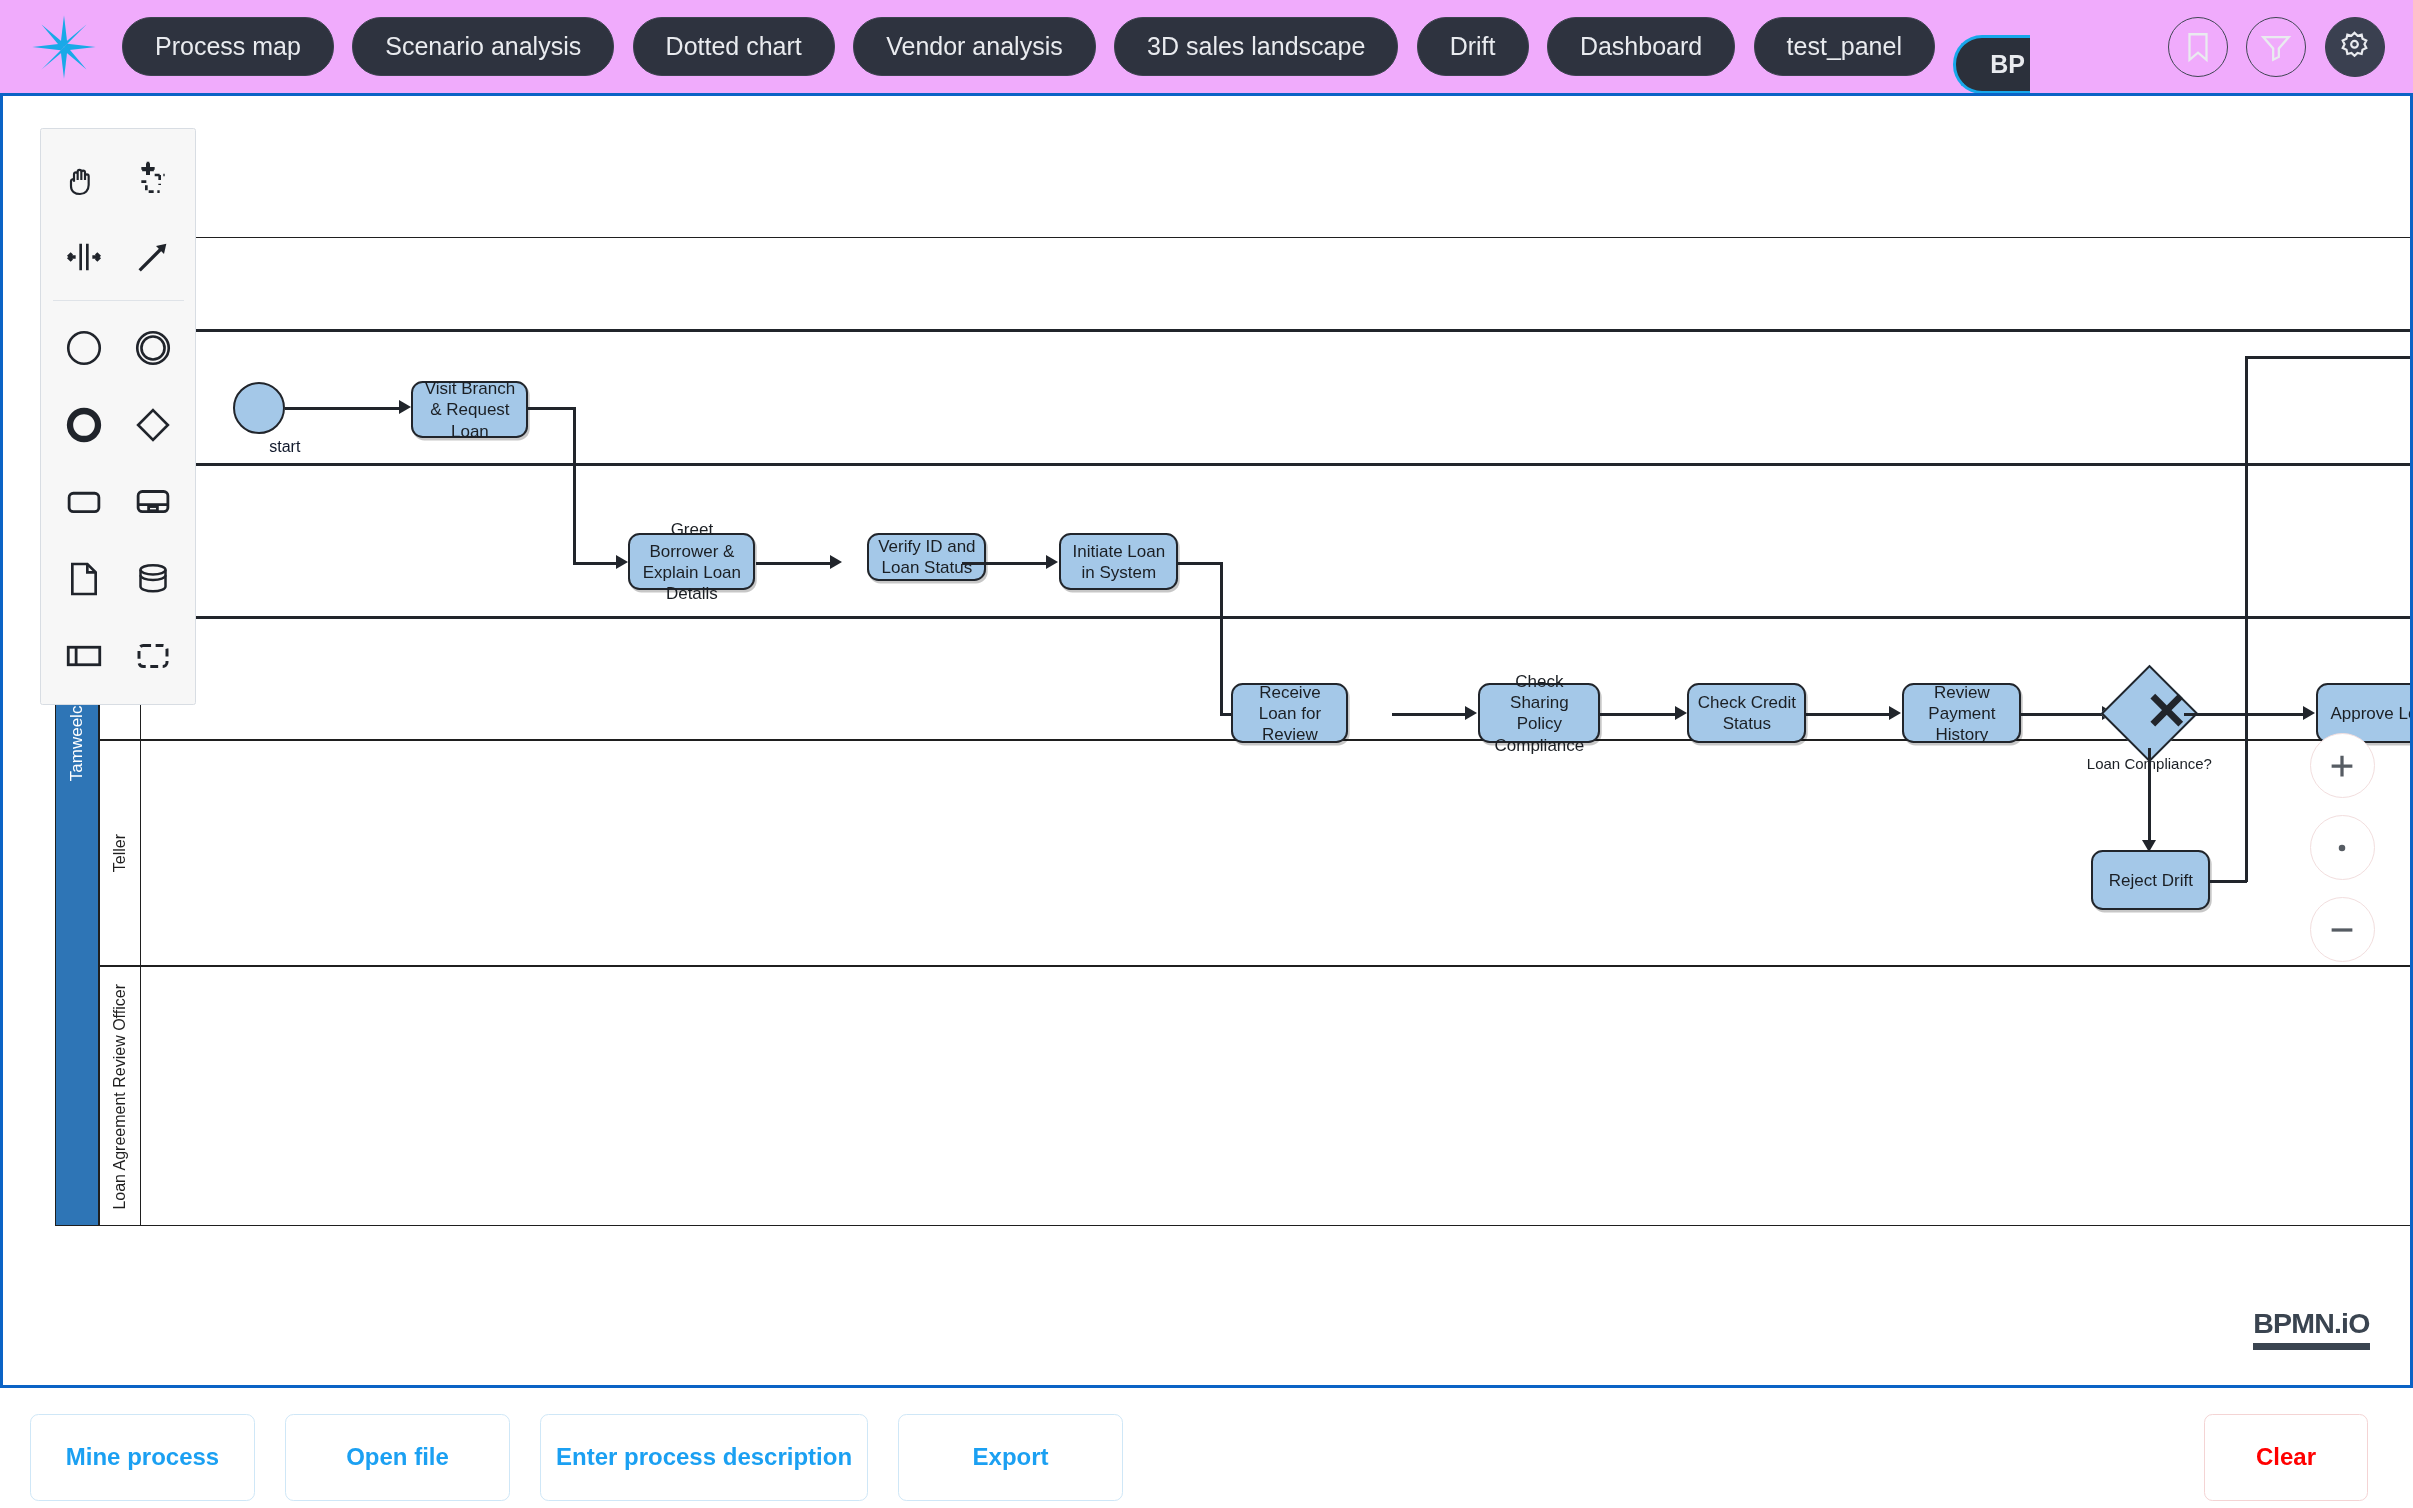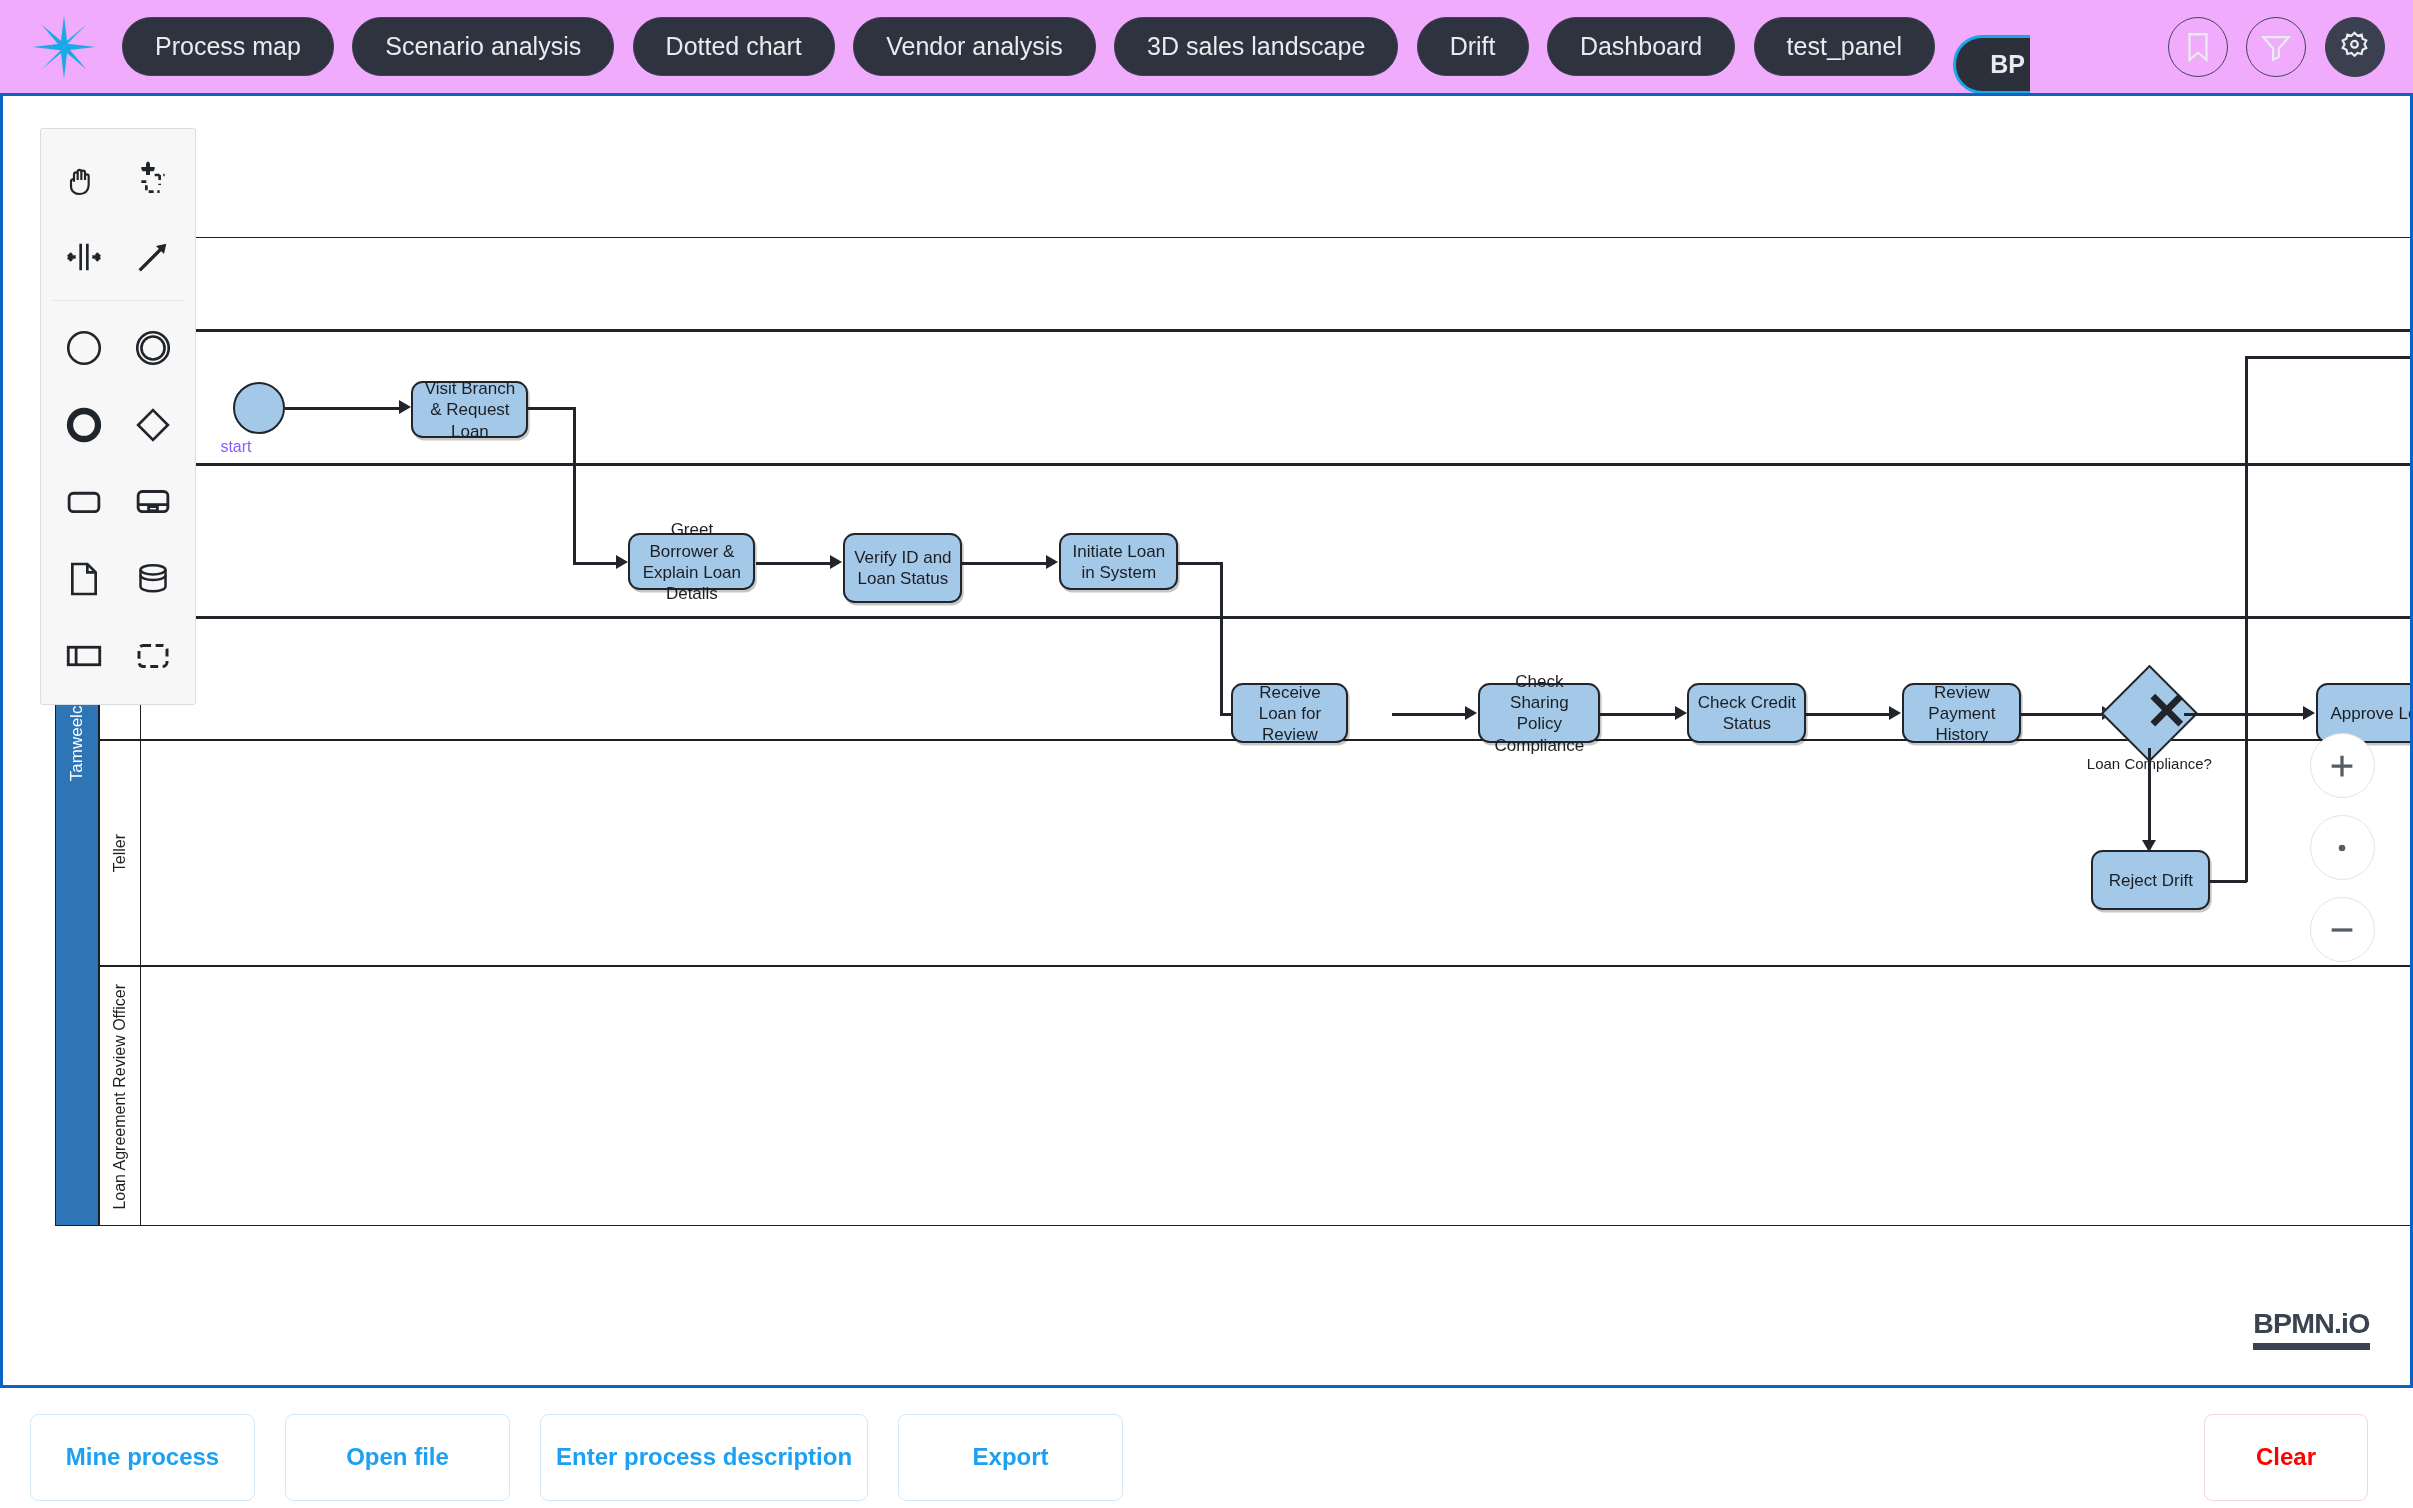--- a/index.html
+++ b/index.html
@@ -136,22 +136,22 @@
   }
   .evstart {
     position: absolute;
     width: 52px; height: 52px;
     border-radius: 50%;
     background: #a4c8e8;
     border: 2.5px solid #21252b;
   }
   .evlabel {
     position: absolute;
-    font-size: 16px; color: #8b5cf6;
-    text-align: left;
+    font-size: 16px; color: #0f172a;
+    text-align: right;
   }
   .gateway {
     position: absolute;
     width: 69px; height: 69px;
     background: #a4c8e8;
     border: 2.5px solid #21252b;
     transform: rotate(45deg);
   }
   .gwx {
     position: absolute;
@@ -346,21 +346,21 @@
     <div class="flow h" style="left:525px;top:311px;width:46px;"></div>
     <div class="flow v" style="left:570px;top:311px;height:157px;"></div>
     <div class="flow h" style="left:570px;top:466px;width:47px;"></div>
     <div class="arrow" style="left:613px;top:459px;"></div>
 
     <div class="task" style="left:625px;top:437px;width:127px;height:57px;">Greet Borrower &amp; Explain Loan Details</div>
 
     <div class="flow h" style="left:753px;top:466px;width:79px;"></div>
     <div class="arrow" style="left:827px;top:459px;"></div>
 
-    <div class="task" style="left:840px;top:437px;width:119px;height:70px;text-align:center;">Verify ID and Loan Status</div>
+    <div class="task" style="left:864px;top:437px;width:119px;height:48px;text-align:center;">Verify ID and Loan Status</div>
 
     <div class="flow h" style="left:959px;top:466px;width:89px;"></div>
     <div class="arrow" style="left:1043px;top:459px;"></div>
 
     <div class="task" style="left:1056px;top:437px;width:119px;height:57px;">Initiate Loan in System</div>
 
     <div class="flow h" style="left:1175px;top:466px;width:44px;"></div>
     <div class="flow v" style="left:1217px;top:466px;height:153px;"></div>
     <div class="flow h" style="left:1217px;top:617px;width:47px;"></div>
     <div class="arrow" style="left:1260px;top:610px;"></div>

